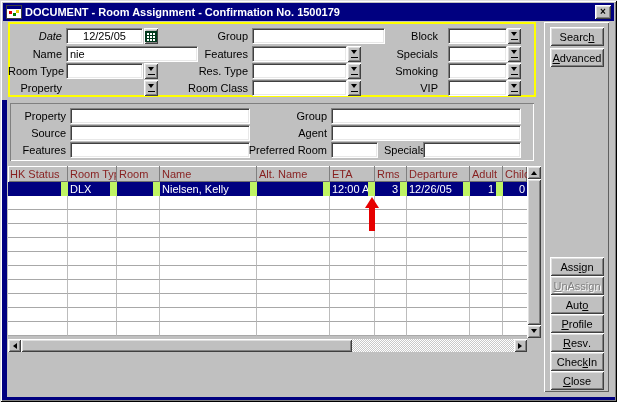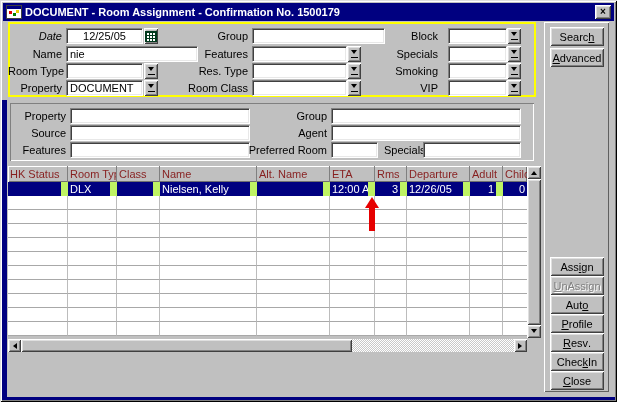--- a/index.html
+++ b/index.html
@@ -117,21 +117,20 @@
   <div class="abs fld" style="left:66px;top:28px;width:77px;text-align:center;">12/25/05</div>
   <div class="abs calbtn raised" style="left:144px;top:28px;">
       <div class="calgrid"></div>
     </div>
   <div class="abs fld" style="left:66px;top:46px;width:132px;">nie</div>
   <div class="abs fld" style="left:66px;top:63px;width:77px;"></div>
   <div class="abs drop raised" style="left:144px;top:63px;">
       <span class="tri"></span>
       <span class="bar"></span>
     </div>
-  <div class="abs fld" style="left:66px;top:80px;width:77px;">DOCUMENT</div>
   <div class="abs drop raised" style="left:144px;top:80px;">
       <span class="tri"></span>
       <span class="bar"></span>
     </div>
 
   <div class="abs lbl" style="left:180px;top:30px;width:68px;">Group</div>
   <div class="abs lbl" style="left:180px;top:48px;width:68px;">Features</div>
   <div class="abs lbl" style="left:180px;top:65px;width:68px;">Res. Type</div>
   <div class="abs lbl" style="left:180px;top:82px;width:68px;">Room Class</div>
 
@@ -190,21 +189,21 @@
   <div class="abs lbl" style="left:238px;top:127px;width:89px;">Agent</div>
   <div class="abs fld" style="left:331px;top:108px;width:190px;"></div>
   <div class="abs fld" style="left:331px;top:125px;width:190px;"></div>
   <div class="abs fld" style="left:331px;top:142px;width:47px;"></div>
   <div class="abs lbl" style="left:384px;top:144px;width:35px;">Specials</div>
   <div class="abs fld" style="left:423px;top:142px;width:98px;"></div>
 
   <div class="abs grid-header">
     <div class="hcell c0">HK Status</div>
     <div class="hcell c1">Room Type</div>
-    <div class="hcell c2">Class</div>
+    <div class="hcell c2">Room</div>
     <div class="hcell c3">Name</div>
     <div class="hcell c4">Alt. Name</div>
     <div class="hcell c5">ETA</div>
     <div class="hcell c6">Rms</div>
     <div class="hcell c7">Departure</div>
     <div class="hcell c8">Adult</div>
     <div class="hcell c9">Child</div>
   </div>
 
   <div class="abs srow">

